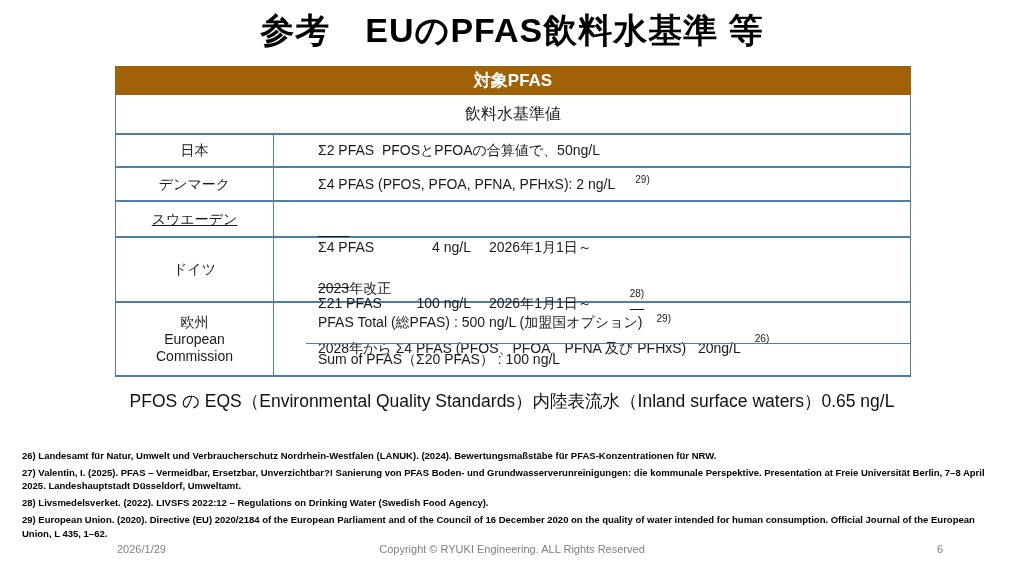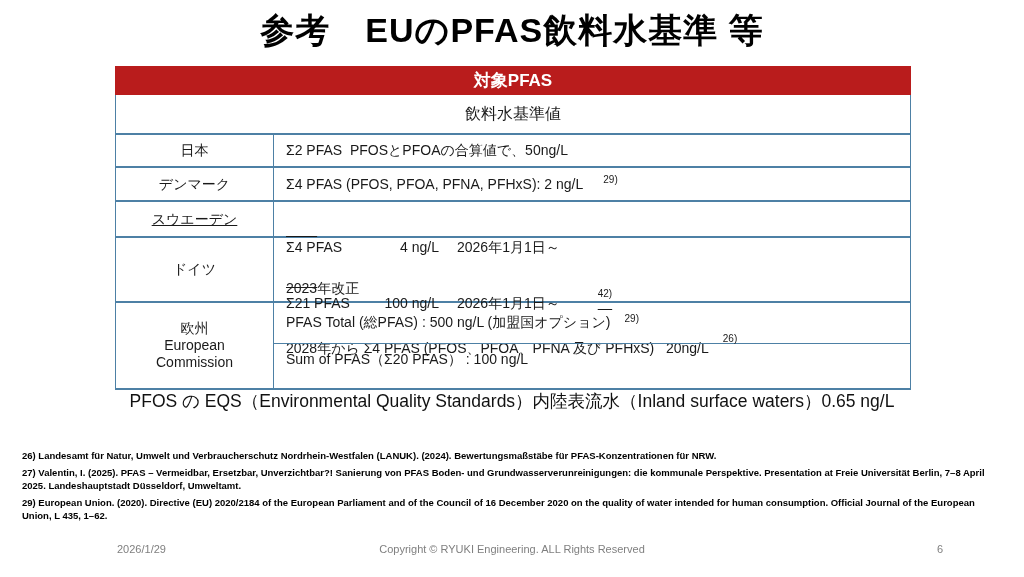--- a/index.html
+++ b/index.html
@@ -12,38 +12,38 @@
     font-size:34px;font-weight:800;color:#000;letter-spacing:1px;margin:0;
   }
   
   .pfas-table{
     position:absolute;left:115px;top:66px;width:796px;
     border-left:1px solid #4d80a5;border-right:1px solid #4d80a5;border-bottom:2px solid #4d80a5;
     box-sizing:border-box;font-size:14px;
   }
   .thead{
     height:29px;margin:0 -1px;display:flex;align-items:center;justify-content:center;
-    background:#b91c1c;color:#ffffff;font-size:17px;font-weight:700;
+    background:#a16207;color:#ffffff;font-size:17px;font-weight:700;
   }
   .subhead{
     height:38px;display:flex;align-items:center;justify-content:center;font-size:16px;
   }
-  .trow{display:flex;border-top:2px solid #4d80a5;box-sizing:border-box;}
+  .trow{display:flex;border-top:2px solid #4d80a5;box-sizing:border-box;gap:32px;}
   .cell-country{
     width:158px;flex:0 0 158px;border-right:1px solid #4d80a5;box-sizing:border-box;
     display:flex;flex-direction:column;align-items:center;justify-content:center;
     text-align:center;line-height:17px;
   }
   .cell-value{flex:1;display:flex;align-items:center;padding-left:12px;white-space:pre-wrap;box-sizing:border-box;}
   .cell-value.multiline{display:block;padding-top:3px;padding-bottom:3px;line-height:17px;}
   .row-japan{height:33px;}
   .row-denmark{height:34px;}
   .row-sweden{height:36px;text-decoration:underline;}
   .row-germany{height:65px;}
-  .row-eu{height:87px;}
+  .row-eu{height:74px;}
   .row-germany .cell-value{line-height:18.5px;padding-top:4px;}
   .eu-values{flex:1;display:flex;flex-direction:column;}
   .eu-sub1{height:40px;display:flex;align-items:center;padding-left:12px;white-space:pre-wrap;box-sizing:border-box;}
   .eu-sub2{height:32px;display:flex;align-items:center;padding-left:12px;white-space:pre-wrap;
            border-top:1px solid #4d80a5;box-sizing:border-box;}
   sup.ref{font-size:10px;position:relative;top:-5px;font-weight:400;}
   .ref-gap-sm{margin-left:14px;}
   .ref-gap-md{margin-left:20px;}
   .ref-gap-lg{margin-left:38px;}
   .sw-line{line-height:17px;white-space:pre-wrap;}
@@ -87,21 +87,21 @@
 
     <div class="trow row-denmark">
       <div class="cell-country">デンマーク</div>
       <div class="cell-value"><span>Σ4 PFAS (PFOS, PFOA, PFNA, PFHxS): 2 ng/L</span><sup class="ref ref-gap-md">29)</sup></div>
     </div>
 
     <div class="trow row-sweden">
       <div class="cell-country">スウエーデン</div>
       <div class="cell-value multiline">
         <div class="sw-line"><span class="sw-pfas">Σ4 PFAS</span><span class="sw-limit">4 ng/L</span><span class="sw-date">2026年1月1日～</span></div>
-        <div class="sw-line"><span class="sw-pfas">Σ21 PFAS</span><span class="sw-limit">100 ng/L</span><span class="sw-date">2026年1月1日～</span><sup class="ref ref-gap-lg">42)</sup></div>
+        <div class="sw-line"><span class="sw-pfas">Σ21 PFAS</span><span class="sw-limit">100 ng/L</span><span class="sw-date">2026年1月1日～</span><sup class="ref ref-gap-lg">28)</sup></div>
       </div>
     </div>
 
     <div class="trow row-germany">
       <div class="cell-country">ドイツ</div>
       <div class="cell-value multiline">
         <div>2023年改正</div>
         <div><span>2028年から Σ4 PFAS (PFOS、PFOA、PFNA 及び PFHxS)   20ng/L</span><sup class="ref ref-gap-sm">26)</sup></div>
       </div>
     </div>
@@ -118,20 +118,21 @@
       </div>
     </div>
 
   </div>
 
   <p class="eqs-note">PFOS の EQS（Environmental Quality Standards）内陸表流水（Inland surface waters）0.65 ng/L</p>
 
   <div class="footnotes">
     <p>26) Landesamt für Natur, Umwelt und Verbraucherschutz Nordrhein-Westfalen (LANUK). (2024). Bewertungsmaßstäbe für PFAS-Konzentrationen für NRW.</p>
     <p>27) Valentin, I. (2025). PFAS – Vermeidbar, Ersetzbar, Unverzichtbar?! Sanierung von PFAS Boden- und Grundwasserverunreinigungen: die kommunale Perspektive. Presentation at Freie Universität Berlin, 7–8 April 2025. Landeshauptstadt Düsseldorf, Umweltamt.</p>
+    <p>28) Livsmedelsverket. (2022). LIVSFS 2022:12 – Regulations on Drinking Water (Swedish Food Agency).</p>
     <p>29) European Union. (2020). Directive (EU) 2020/2184 of the European Parliament and of the Council of 16 December 2020 on the quality of water intended for human consumption. Official Journal of the European Union, L 435, 1–62.</p>
   </div>
 
   <span class="footer-date">2026/1/29</span>
   <span class="footer-copy">Copyright © RYUKI Engineering. ALL Rights Reserved</span>
   <span class="footer-page">6</span>
 
 </div>
 
 </body></html>

